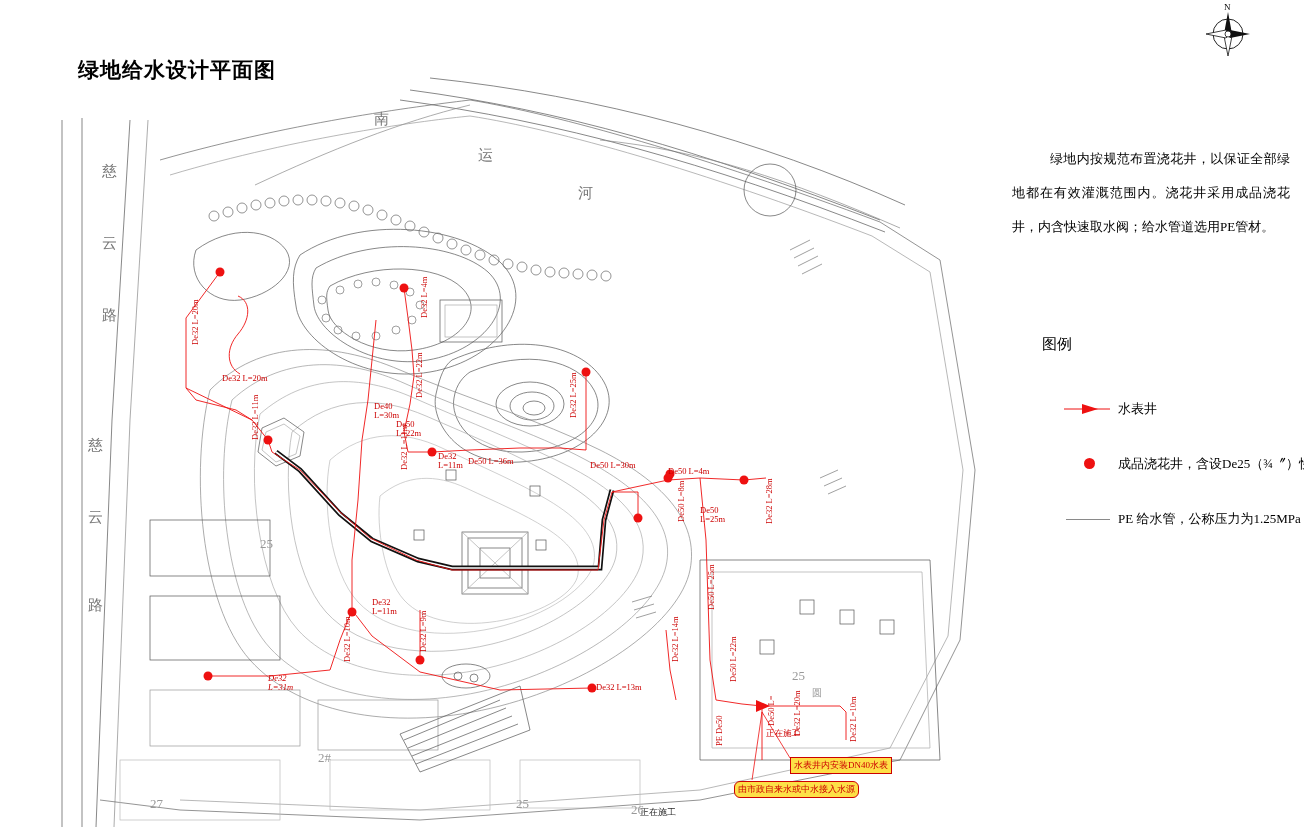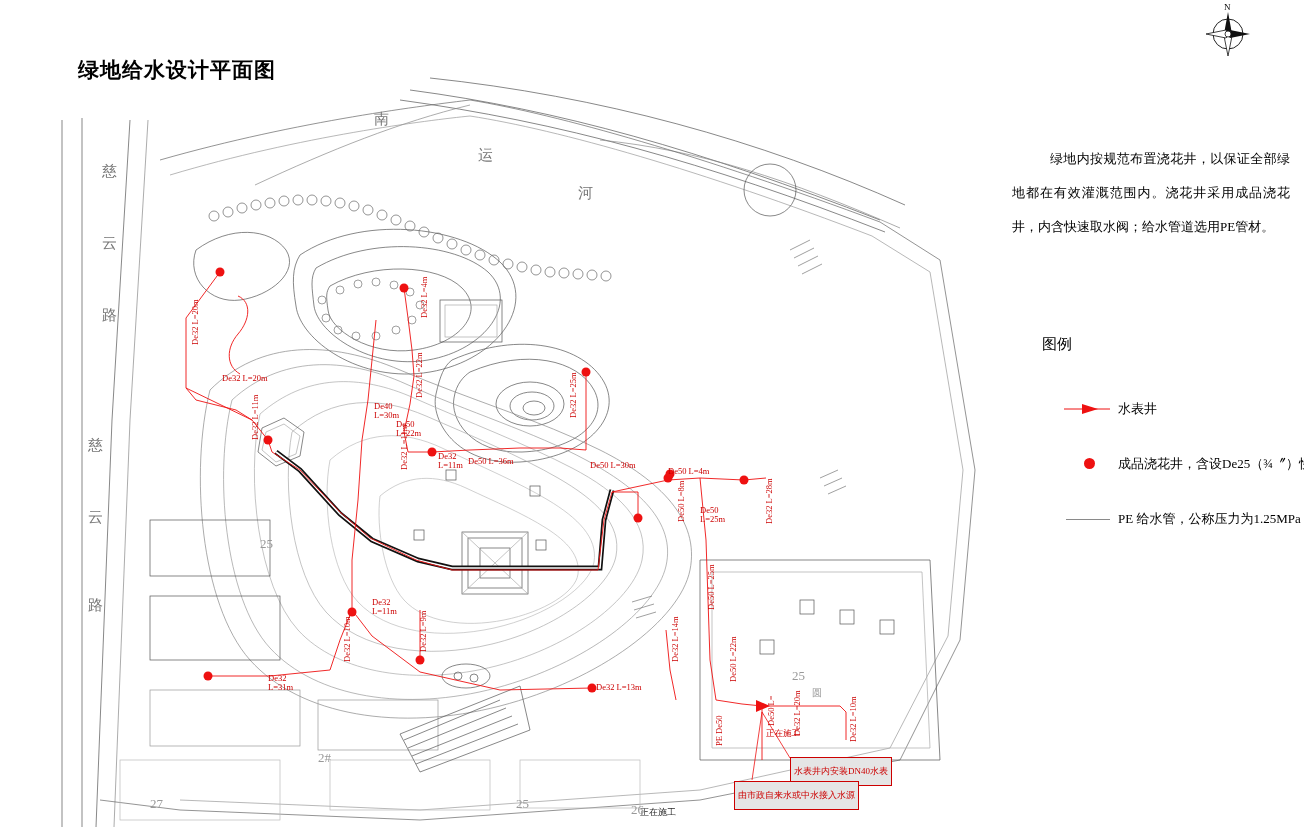--- a/index.html
+++ b/index.html
@@ -141,22 +141,22 @@
     color: #777;
     font-size: 15px;
   }
   .rot90 { transform: rotate(-90deg); transform-origin: left top; }
 
   .annot-box {
     position: absolute;
     font-size: 9px;
     color: #cc0000;
     border: 1px solid #cc0000;
-    padding: 7px 3px;
-    background: #e5e5e5;
+    padding: 1px 3px;
+    background: #fde047;
     white-space: nowrap;
     font-family: "Liberation Serif", serif;
   }
   .tiny-gray {
     position: absolute;
     font-size: 13px;
     color: #999;
     font-family: "Liberation Serif", serif;
   }
 </style>
@@ -411,29 +411,29 @@
 <div class="map-label red" style="left:668px; top:466px;">De50 L=4m</div>
 <div class="map-label red rot90" style="left:676px; top:522px;">De50 L=8m</div>
 <div class="map-label red" style="left:700px; top:506px; width:42px; white-space:normal; line-height:9px;">De50 L=25m</div>
 <div class="map-label red rot90" style="left:764px; top:524px;">De32 L=28m</div>
 <div class="map-label red rot90" style="left:706px; top:610px;">De50 L=25m</div>
 <div class="map-label red rot90" style="left:670px; top:662px;">De32 L=14m</div>
 <div class="map-label red rot90" style="left:728px; top:682px;">De50 L=22m</div>
 <div class="map-label red" style="left:372px; top:598px; width:40px; white-space:normal; line-height:9px;">De32 L=11m</div>
 <div class="map-label red rot90" style="left:342px; top:662px;">De32 L=10m</div>
 <div class="map-label red rot90" style="left:418px; top:652px;">De32 L=9m</div>
-<div class="map-label red" style="left:268px; top:674px; width:42px; white-space:normal; line-height:9px;">De32 L=31m</div>
+<div class="map-label red" style="left:268px; top:674px; width:42px; white-space:normal; line-height:9px;font-style:italic;">De32 L=31m</div>
 <div class="map-label red" style="left:596px; top:682px;">De32 L=13m</div>
 <div class="map-label red rot90" style="left:792px; top:736px;">De32 L=20m</div>
 <div class="map-label red rot90" style="left:848px; top:742px;">De32 L=10m</div>
 <div class="map-label red rot90" style="left:766px; top:726px;">De50 L=</div>
 <div class="map-label red rot90" style="left:714px; top:746px;">PE  De50</div>
 
 <div class="annot-box" style="left:790px; top:757px;">水表井内安装DN40水表</div>
-<div class="annot-box" style="left:734px; top:781px;">由市政自来水或中水接入水源</div>
+<div class="annot-box" style="left:734px; top:781px;border-radius:6px;">由市政自来水或中水接入水源</div>
 
 <div class="map-label red" style="left:766px; top:728px;">正在施工</div>
 <div class="map-label" style="left:640px; top:806px; font-size:9px;">正在施工</div>
 
 <div class="tiny-gray" style="left:318px; top:750px;">2#</div>
 <div class="tiny-gray" style="left:150px; top:796px;">27</div>
 <div class="tiny-gray" style="left:516px; top:796px;">25</div>
 <div class="tiny-gray" style="left:631px; top:802px;">26</div>
 <div class="tiny-gray" style="left:260px; top:536px;">25</div>
 <div class="tiny-gray" style="left:792px; top:668px;">25</div>

